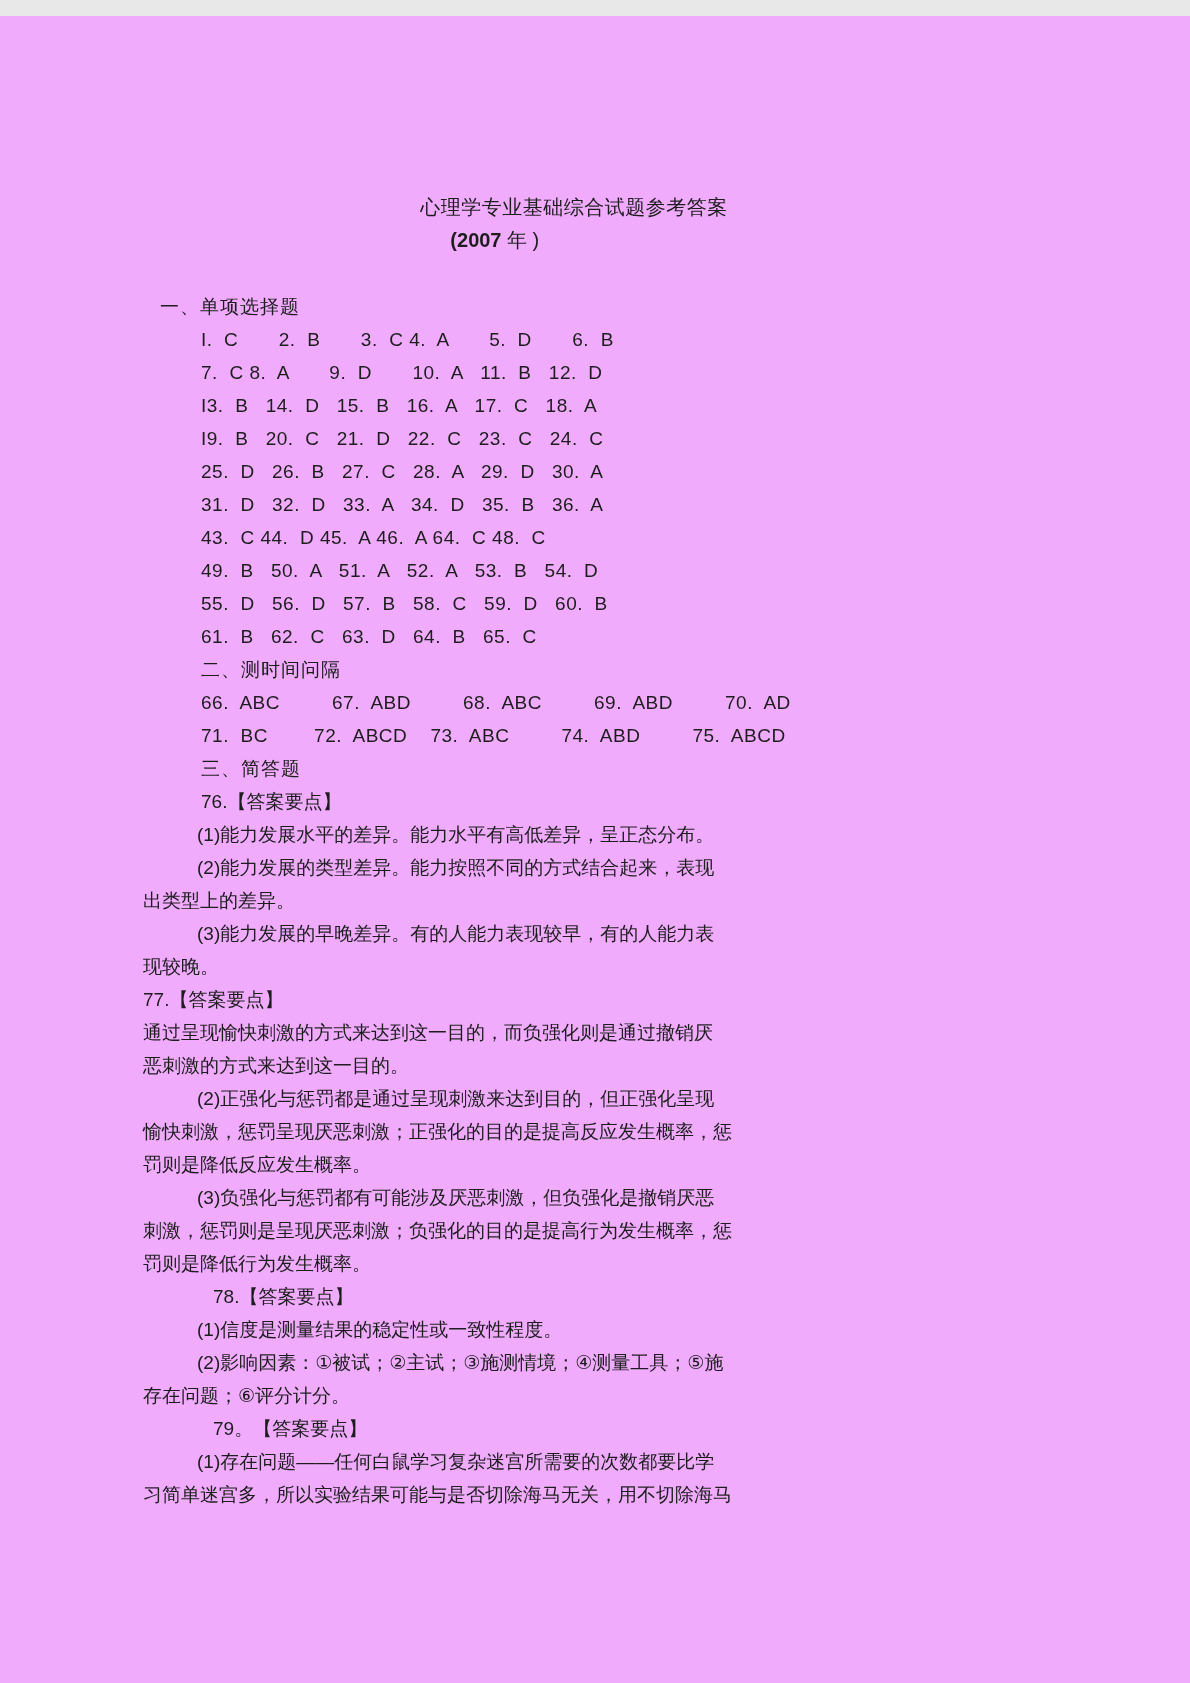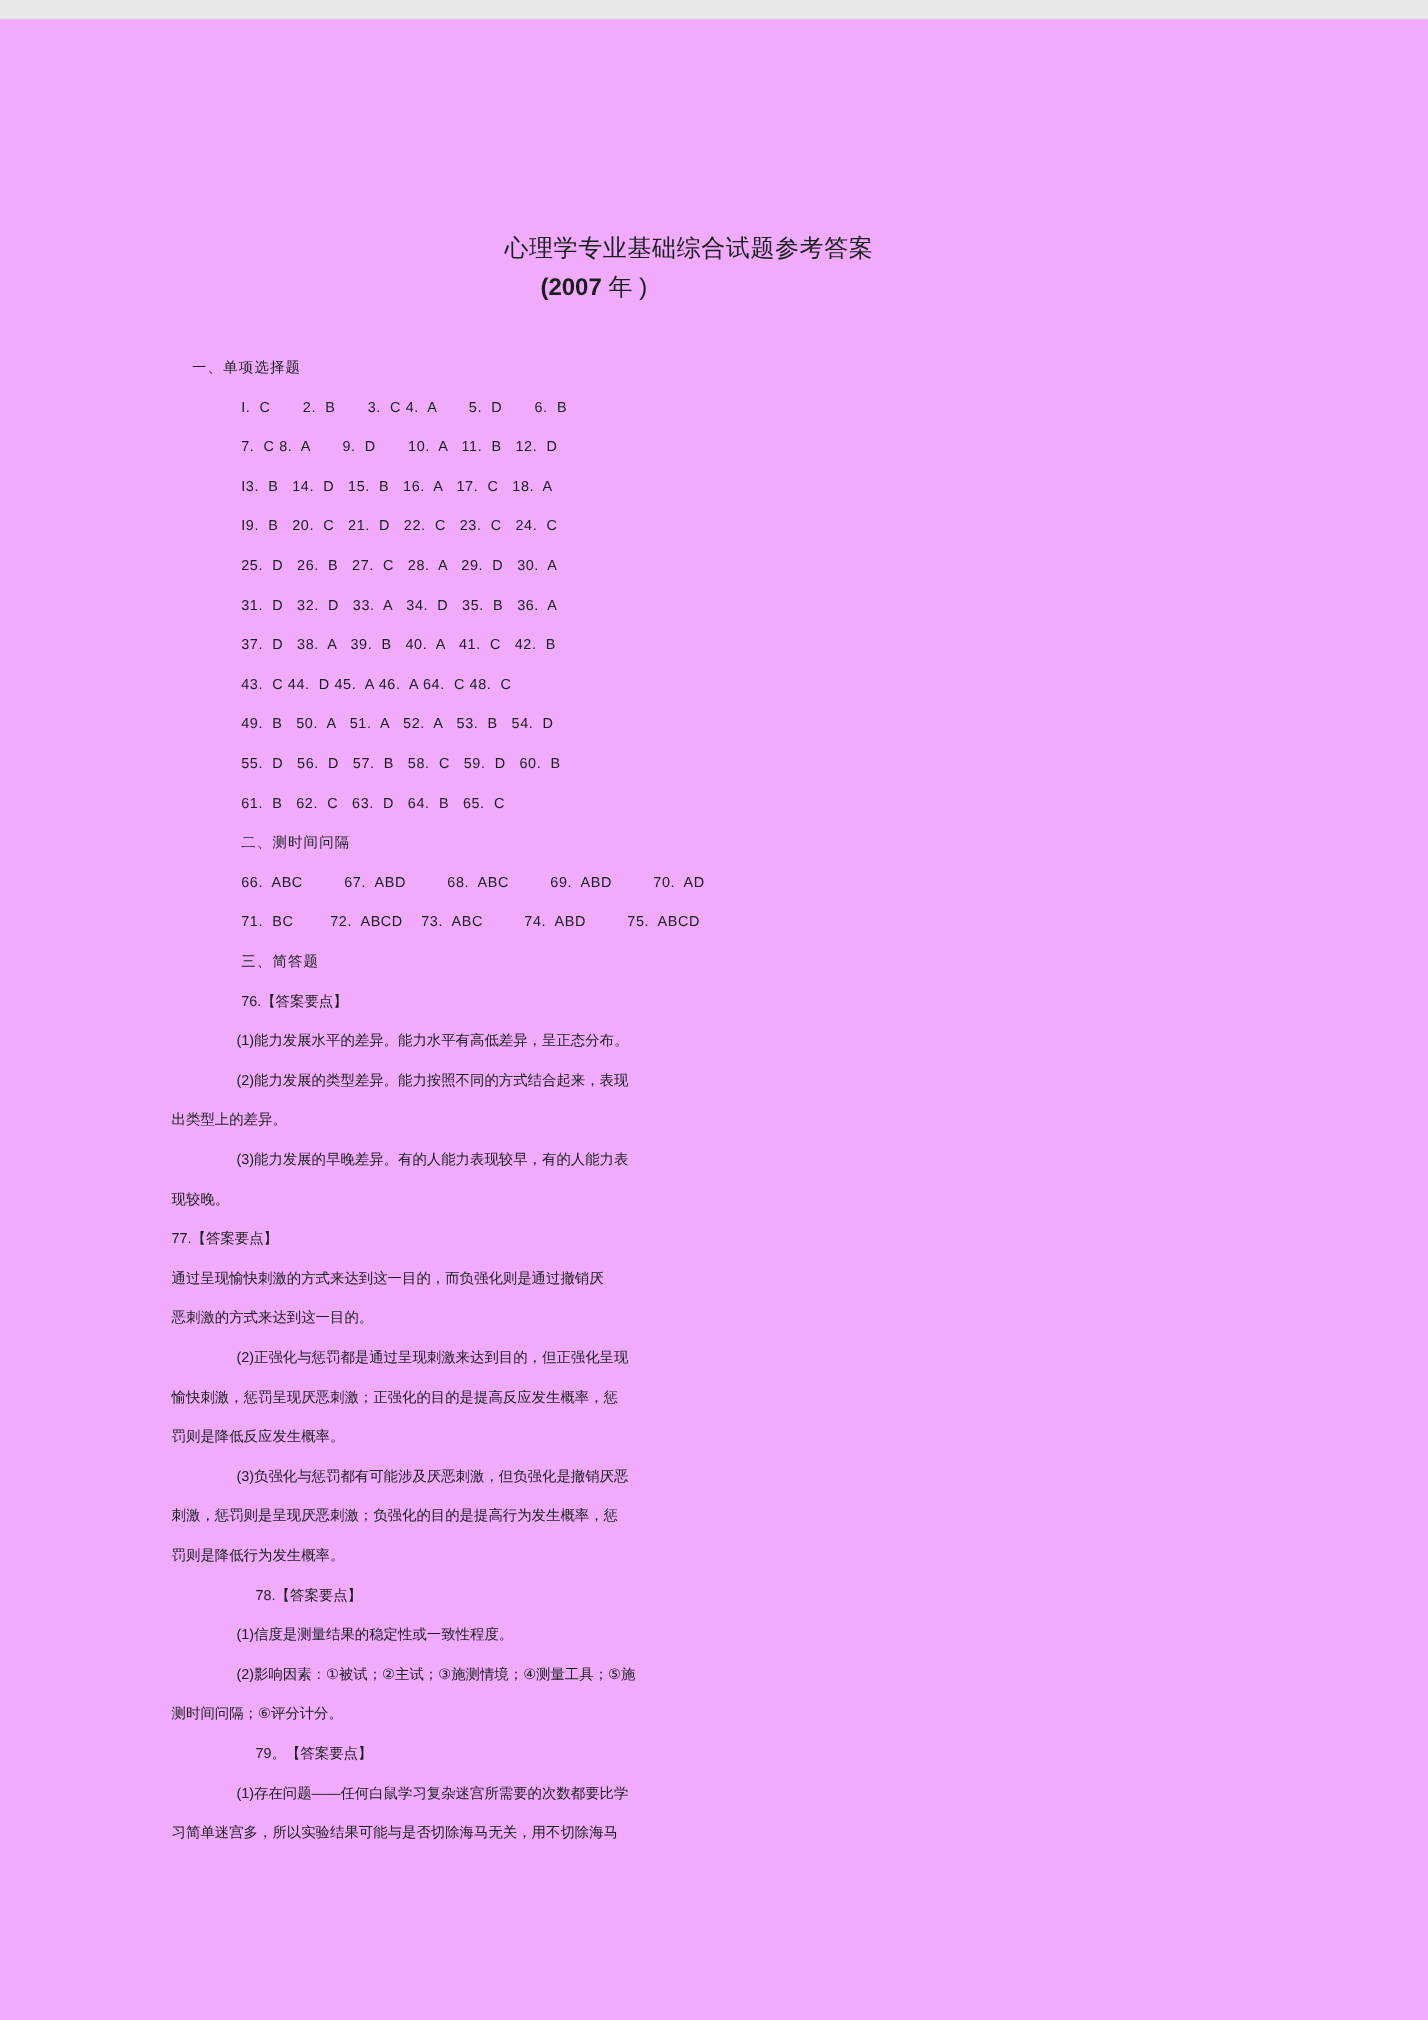--- a/index.html
+++ b/index.html
@@ -21,21 +21,21 @@
     white-space: pre;
     line-height: 33px;
     margin-left: 244px;
     font-size: 20px;
   }
   .title-main { letter-spacing: 0.5px; }
   .title-year { margin-left: 30px; font-weight: bold; }
   .title-year-cjk { font-weight: normal; }
   .line {
     white-space: pre;
-    font-size: 12px;
+    font-size: 19px;
     line-height: 33px;
   }
   .sec1 { margin-left: 17px; letter-spacing: 1px; }
   .sec  { margin-left: 58px; letter-spacing: 1px; }
   .row  { margin-left: 58px; letter-spacing: 0.5px; }
   .heading { margin-left: 58px; }
   .heading-flush { margin-left: 0; }
   .heading-deep { margin-left: 70px; }
   .para.first { margin-left: 54px; }
   .para.cont  { margin-left: 0; }
@@ -50,21 +50,20 @@
       <span class="title-year"><span>(2007</span><span class="title-year-cjk"> 年 )</span></span>
     </div>
     <div>
         <div class="line sec1">一、单项选择题</div>
         <div class="line row">I.  C       2.  B       3.  C 4.  A       5.  D       6.  B</div>
         <div class="line row">7.  C 8.  A       9.  D       10.  A   11.  B   12.  D</div>
         <div class="line row">I3.  B   14.  D   15.  B   16.  A   17.  C   18.  A</div>
         <div class="line row">I9.  B   20.  C   21.  D   22.  C   23.  C   24.  C</div>
         <div class="line row">25.  D   26.  B   27.  C   28.  A   29.  D   30.  A</div>
         <div class="line row">31.  D   32.  D   33.  A   34.  D   35.  B   36.  A</div>
-        <div class="line row">37.  D   38.  A   39.  B   40.  A   41.  C   42.  B</div>
         <div class="line row">43.  C 44.  D 45.  A 46.  A 64.  C 48.  C</div>
         <div class="line row">49.  B   50.  A   51.  A   52.  A   53.  B   54.  D</div>
         <div class="line row">55.  D   56.  D   57.  B   58.  C   59.  D   60.  B</div>
         <div class="line row">61.  B   62.  C   63.  D   64.  B   65.  C</div>
         <div class="line sec">二、测时间问隔</div>
         <div class="line row">66.  ABC         67.  ABD         68.  ABC         69.  ABD         70.  AD</div>
         <div class="line row">71.  BC        72.  ABCD    73.  ABC         74.  ABD         75.  ABCD</div>
         <div class="line sec">三、简答题</div>
         <div class="line heading">76.【答案要点】</div>
         <div class="line para first">(1)能力发展水平的差异。能力水平有高低差异，呈正态分布。</div>
@@ -77,19 +76,19 @@
         <div class="line para cont">恶刺激的方式来达到这一目的。</div>
         <div class="line para first">(2)正强化与惩罚都是通过呈现刺激来达到目的，但正强化呈现</div>
         <div class="line para cont">愉快刺激，惩罚呈现厌恶刺激；正强化的目的是提高反应发生概率，惩</div>
         <div class="line para cont">罚则是降低反应发生概率。</div>
         <div class="line para first">(3)负强化与惩罚都有可能涉及厌恶刺激，但负强化是撤销厌恶</div>
         <div class="line para cont">刺激，惩罚则是呈现厌恶刺激；负强化的目的是提高行为发生概率，惩</div>
         <div class="line para cont">罚则是降低行为发生概率。</div>
         <div class="line heading-deep">78.【答案要点】</div>
         <div class="line para first">(1)信度是测量结果的稳定性或一致性程度。</div>
         <div class="line para first">(2)影响因素：①被试；②主试；③施测情境；④测量工具；⑤施</div>
-        <div class="line para cont">测时间问隔；⑥评分计分。</div>
+        <div class="line para cont">存在问题；⑥评分计分。</div>
         <div class="line heading-deep">79。【答案要点】</div>
         <div class="line para first">(1)存在问题——任何白鼠学习复杂迷宫所需要的次数都要比学</div>
         <div class="line para cont">习简单迷宫多，所以实验结果可能与是否切除海马无关，用不切除海马</div>
       </div>
   </div>
 </div>
 
 </body></html>

